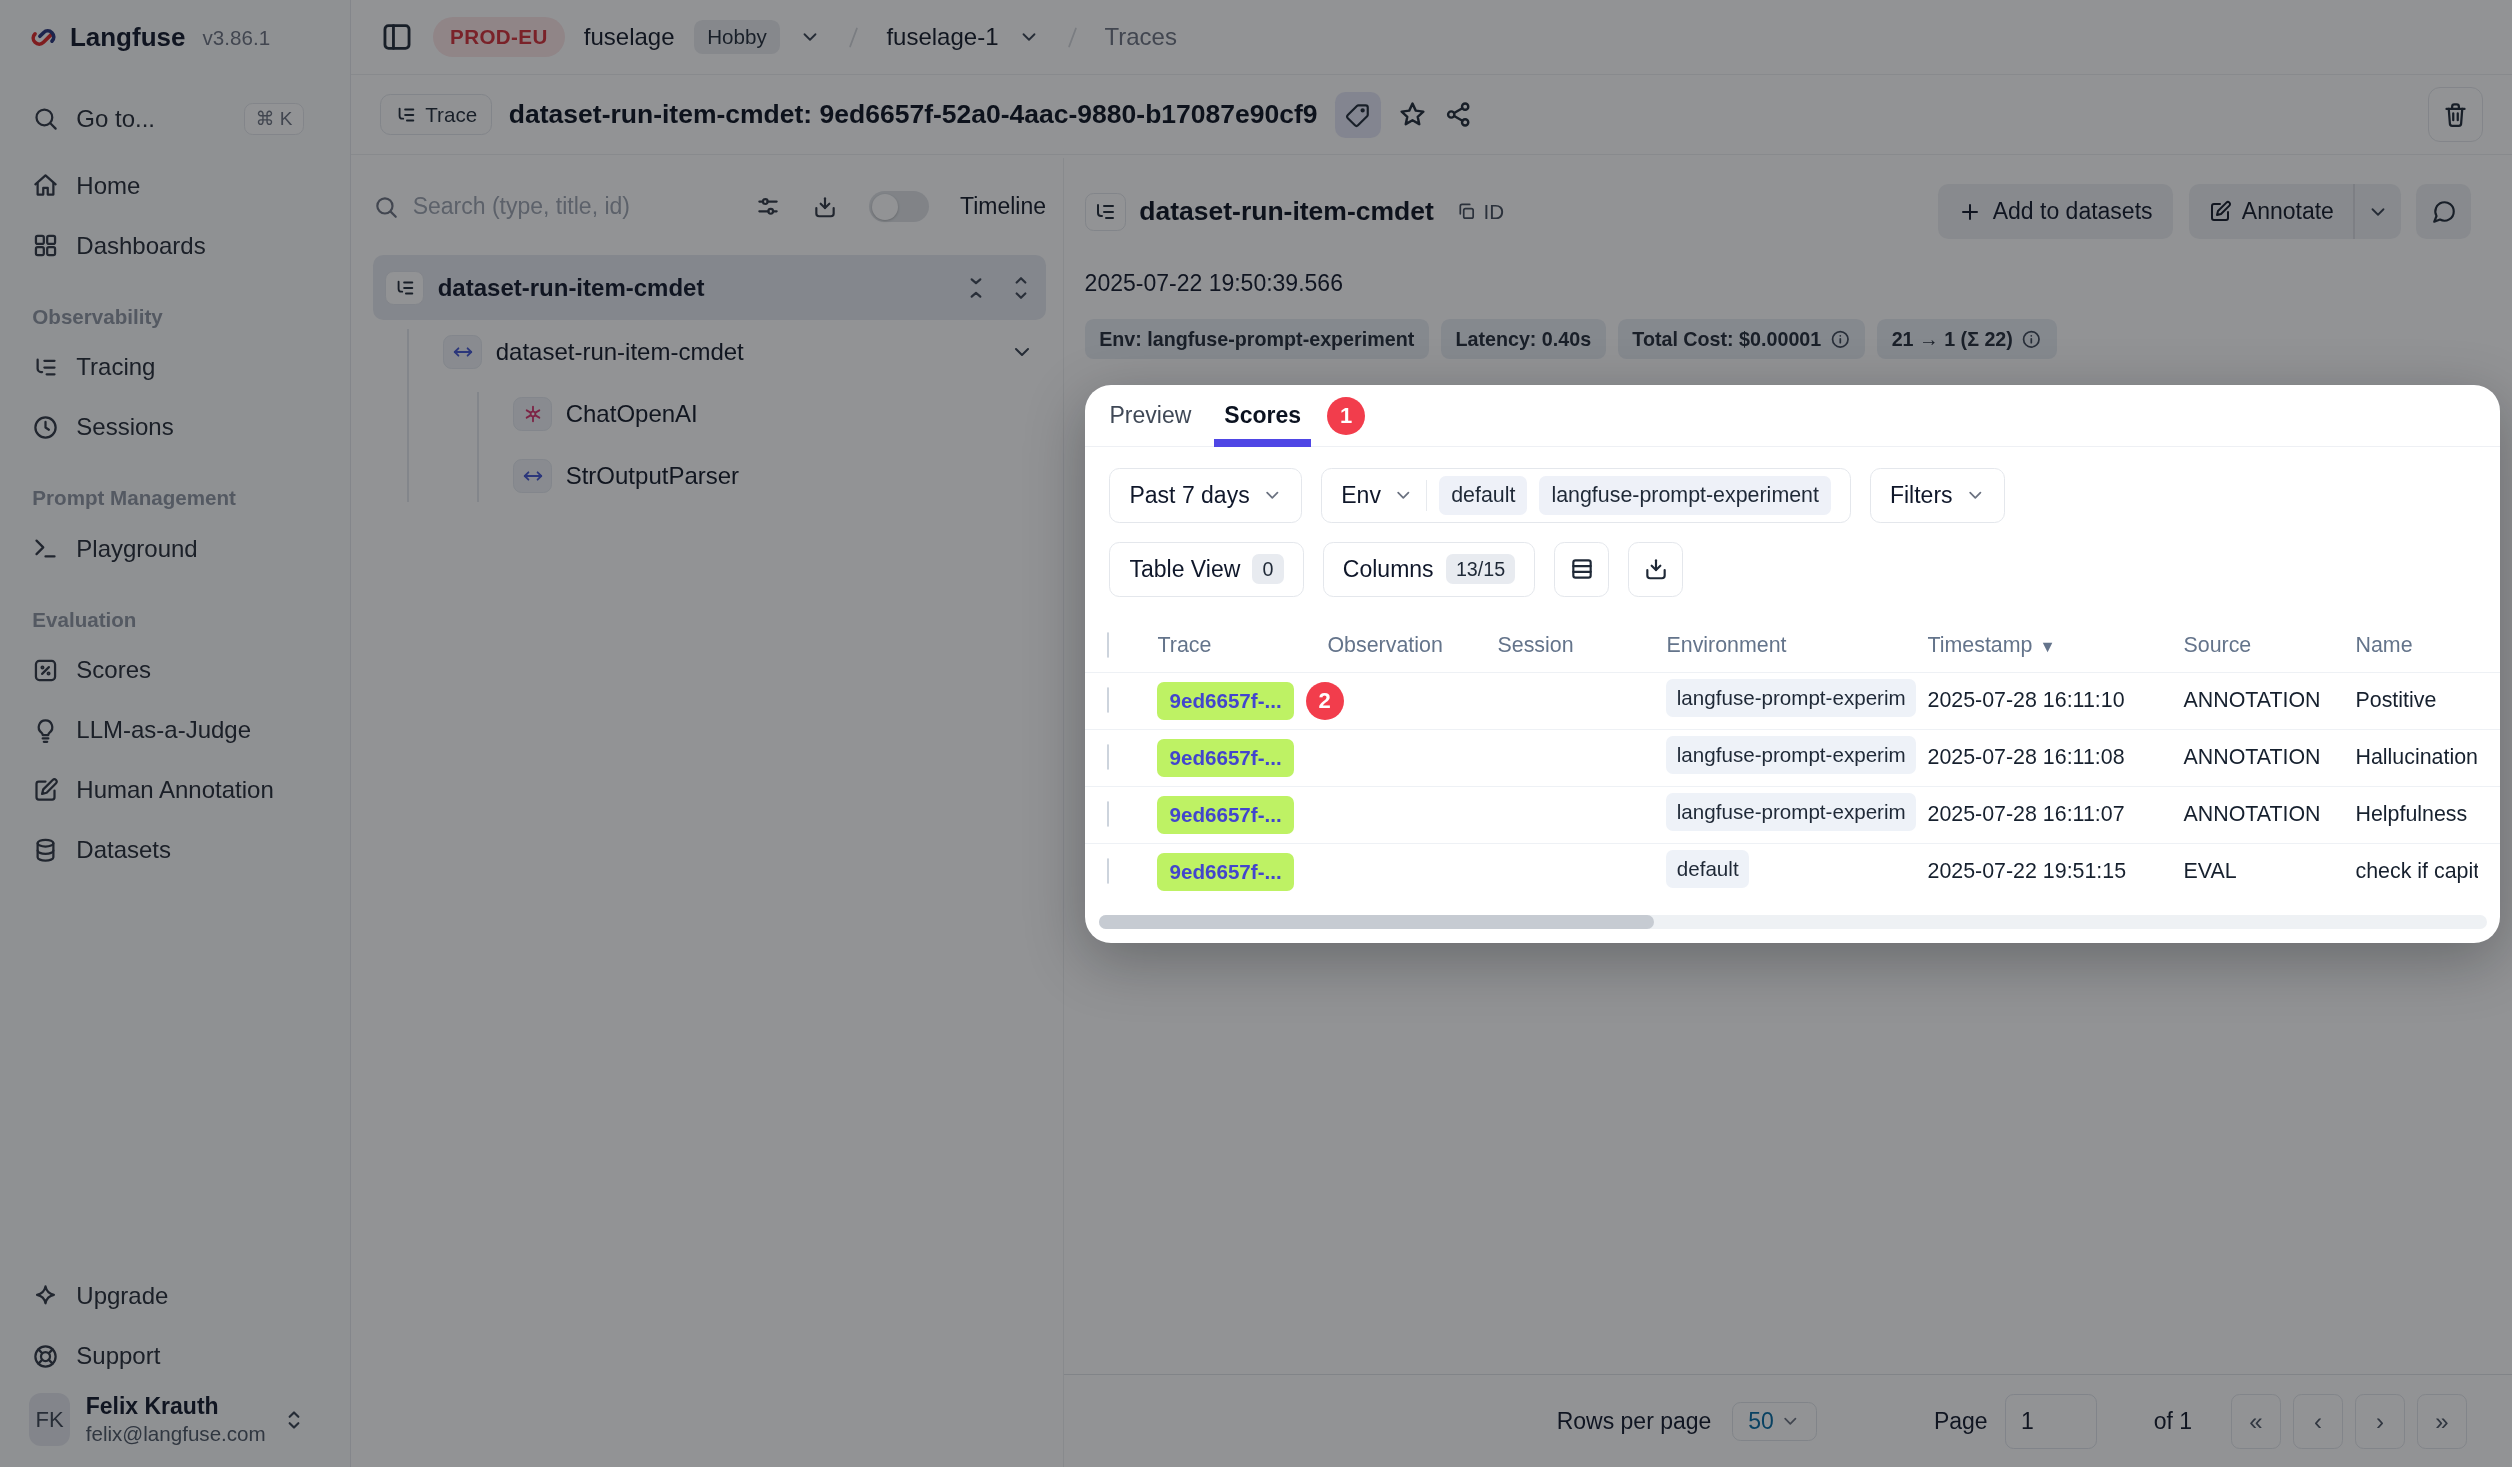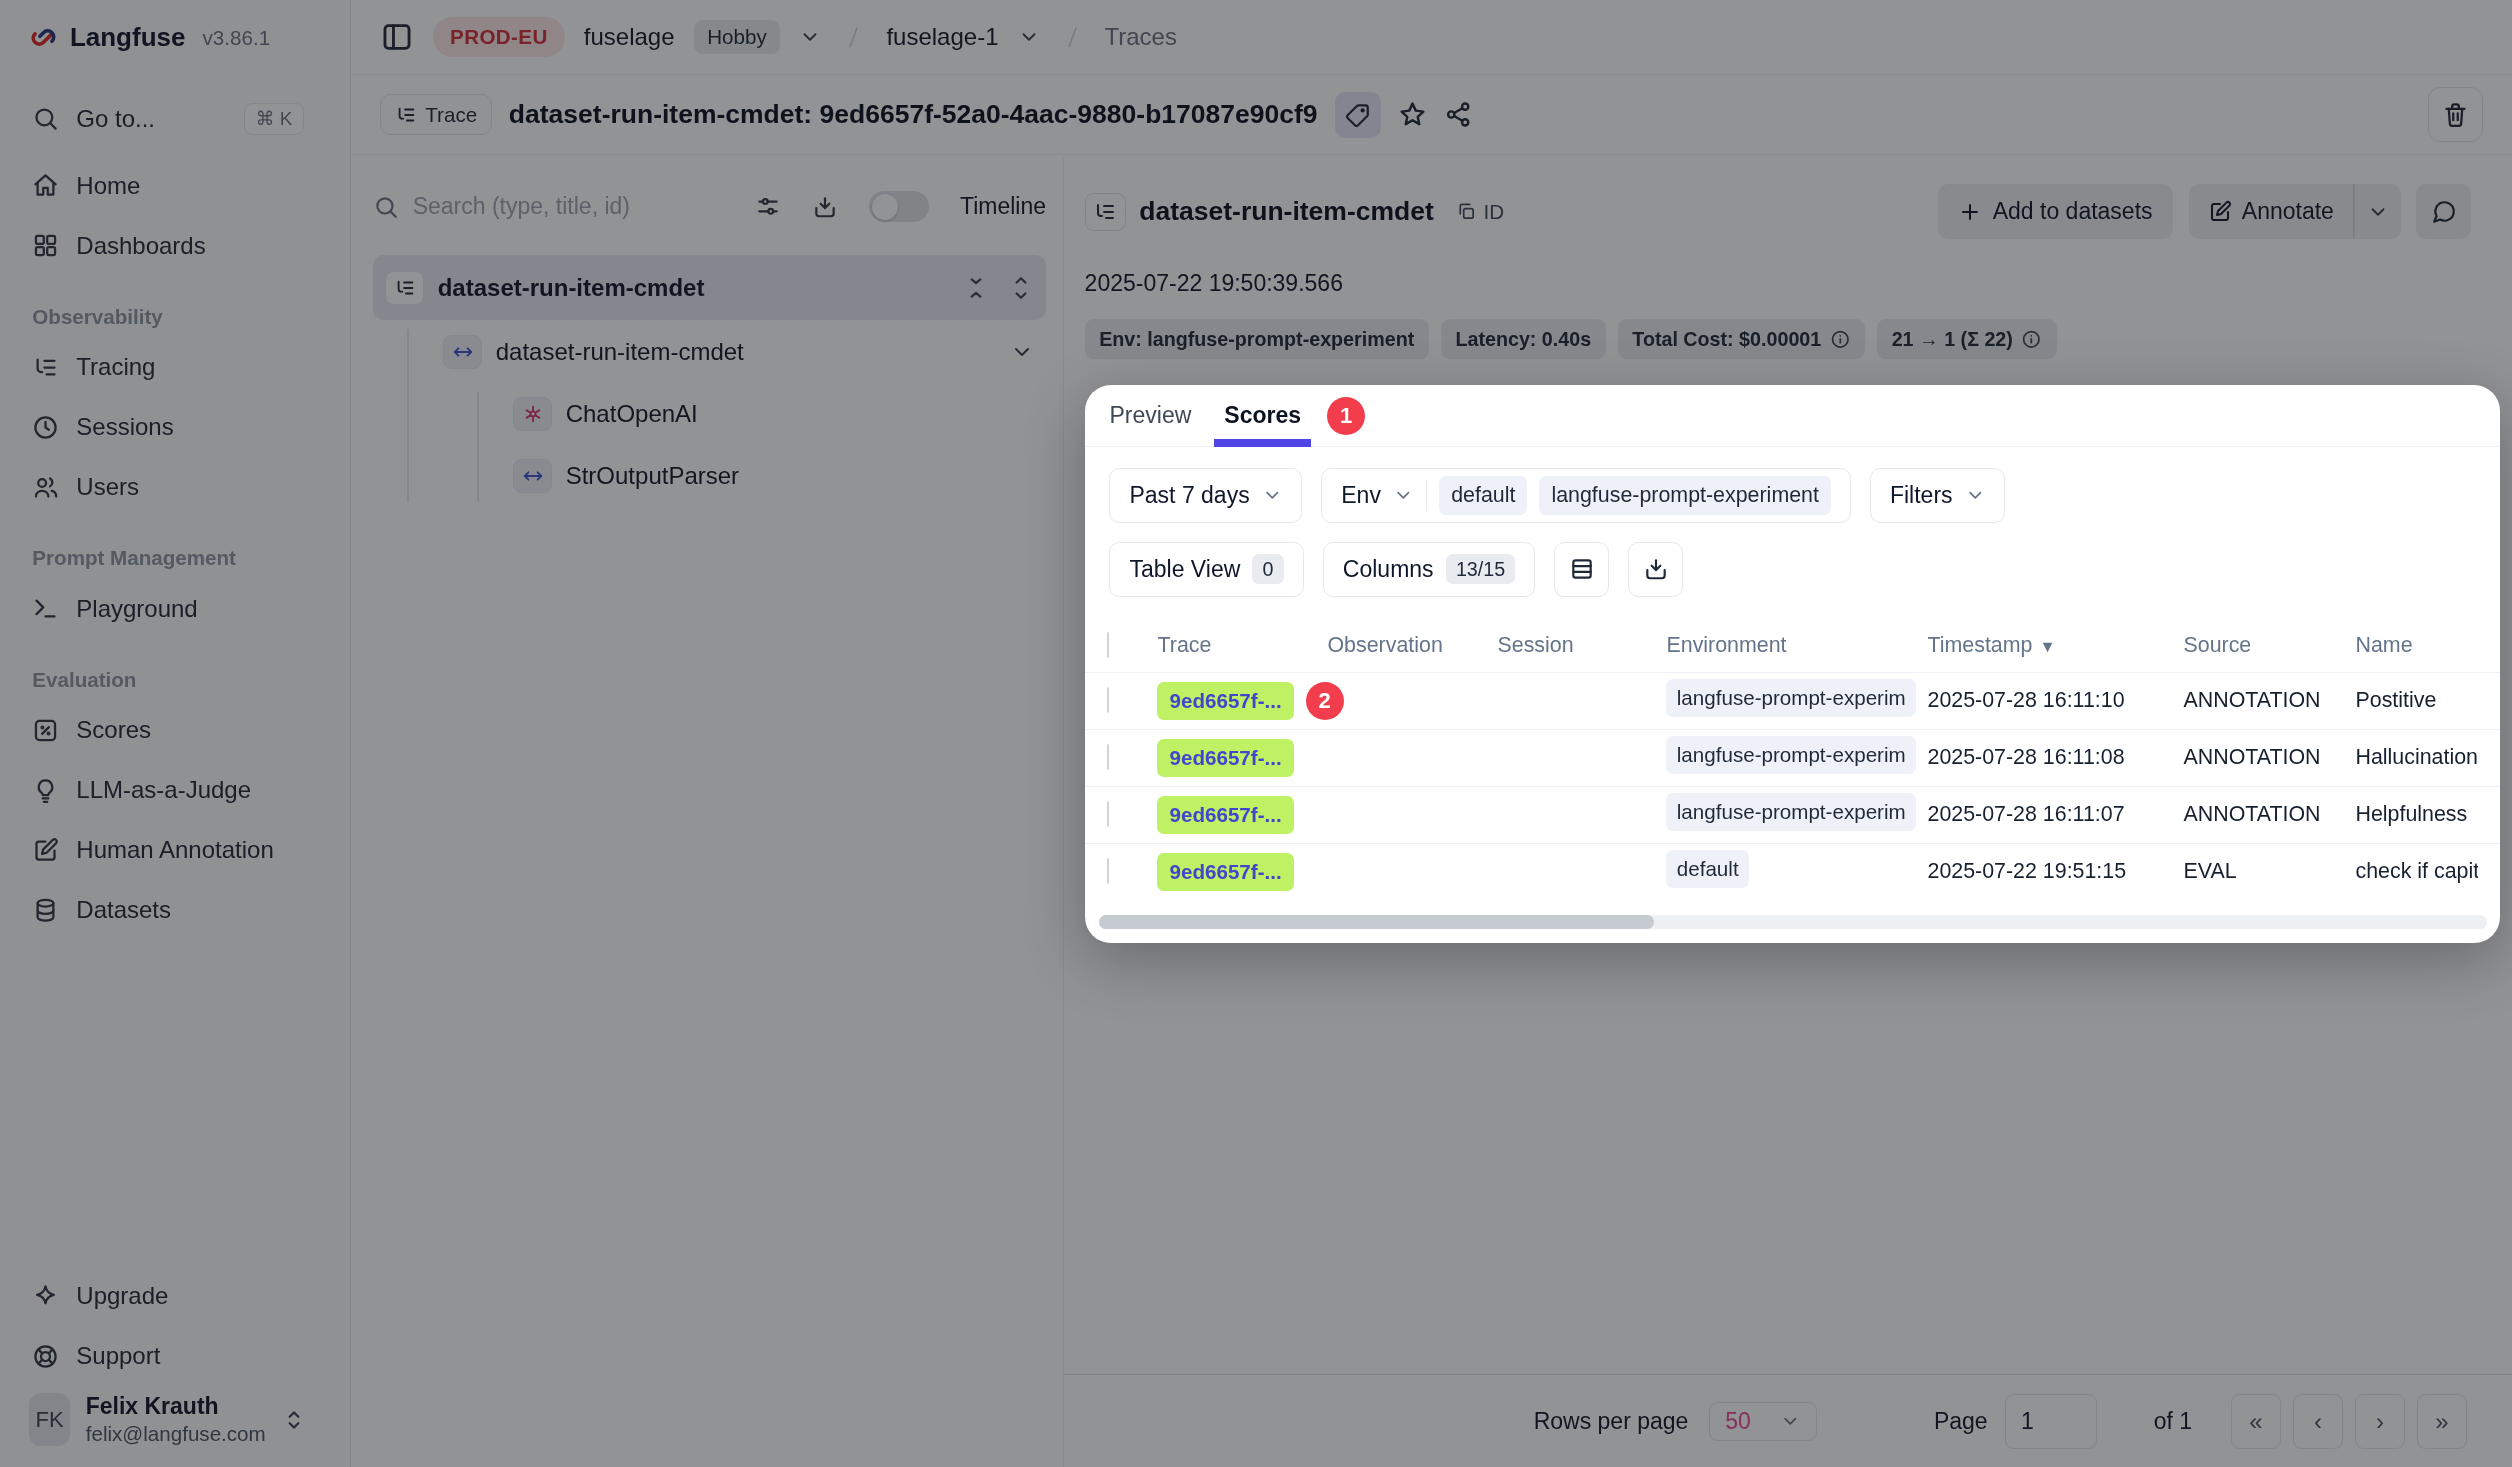--- a/index.html
+++ b/index.html
@@ -146,21 +146,21 @@
   .cell{white-space:nowrap; overflow:hidden;}
   .hscroll{height:13.7px; background:#eef1f4; border-radius:6.9px; margin:15.4px 13.7px 13.7px;}
   .hthumb{width:40%; height:13.7px; background:#c6cbd2; border-radius:6.9px;}
 
   
   .d-footer{position:absolute; left:0; right:0; bottom:0; height:94px; border-top:1.7px solid #dfe3e8;
     display:flex; align-items:center; padding:0 45px 0 0;}
   .pag-group{margin-left:auto; display:flex; align-items:center;}
   .pag-lab{font-size:23px; color:#0f172a;margin-left:40px;}
   .sel{border:1.7px solid #e0e4e9; border-radius:8.6px; height:39px; display:flex; align-items:center;
-    gap:29px; padding:0 15.4px; font-size:23px; color:#ec4899; margin-left:20.6px; background:transparent;}
+    gap:6px; padding:0 15.4px; font-size:23px; color:#0369a1; margin-left:20.6px; background:transparent;}
   .page-input{border:1.7px solid #dfe3ea; border-radius:8.6px; width:92px; height:55px; font-size:23px;
     color:#0f172a; padding:0 15.4px; margin:0 17px; background:transparent; outline:none;
     font-family:"Liberation Sans",sans-serif;}
   .navs{display:flex; gap:12px; margin-left:39px;}
   .nav-btn{width:50px; height:55px; border:1.7px solid #e2e5ea; border-radius:8.6px; display:flex;
     align-items:center; justify-content:center; font-size:24px; color:#4c5665; background:transparent;} .gap90{width:77px;}
 </style>
 </head>
 <body>
 
@@ -223,31 +223,20 @@
       <span>Tracing</span>
     </div>
     <div class="side-item">
       <span class="icw">
         <svg viewBox="0 0 24 24" width="27" height="27" class="ic">
             <circle cx="12" cy="12" r="9"></circle>
             <path d="M12 7v5l3 2"></path>
           </svg>
       </span>
       <span>Sessions</span>
-    </div>
-    <div class="side-item">
-      <span class="icw">
-        <svg viewBox="0 0 24 24" width="27" height="27" class="ic">
-            <circle cx="9" cy="8" r="3.5"></circle>
-            <path d="M3.5 20c0-3 2.5-5 5.5-5s5.5 2 5.5 5"></path>
-            <path d="M16 4a4 4 0 0 1 0 7"></path>
-            <path d="M17.5 15c2.5.5 4 2.4 4 5"></path>
-          </svg>
-      </span>
-      <span>Users</span>
     </div>
 
     <div class="side-section">Prompt Management</div>
     <div class="side-item">
       <span class="icw">
         <svg viewBox="0 0 24 24" width="27" height="27" class="ic">
             <path d="m4 17 6-6-6-6"></path>
             <path d="M12 19h8"></path>
           </svg>
       </span>

